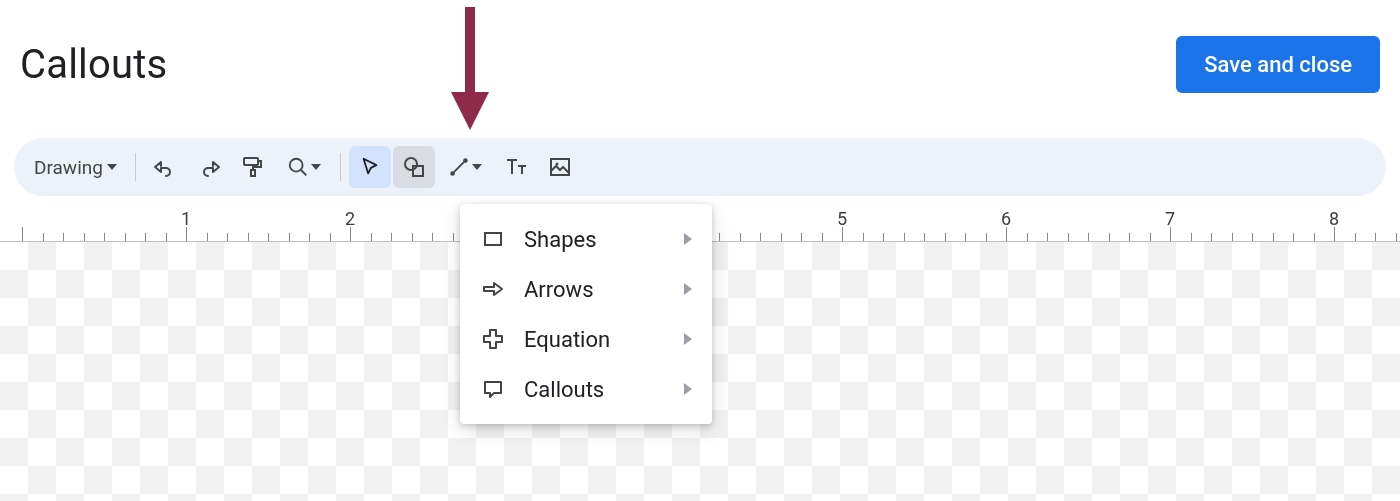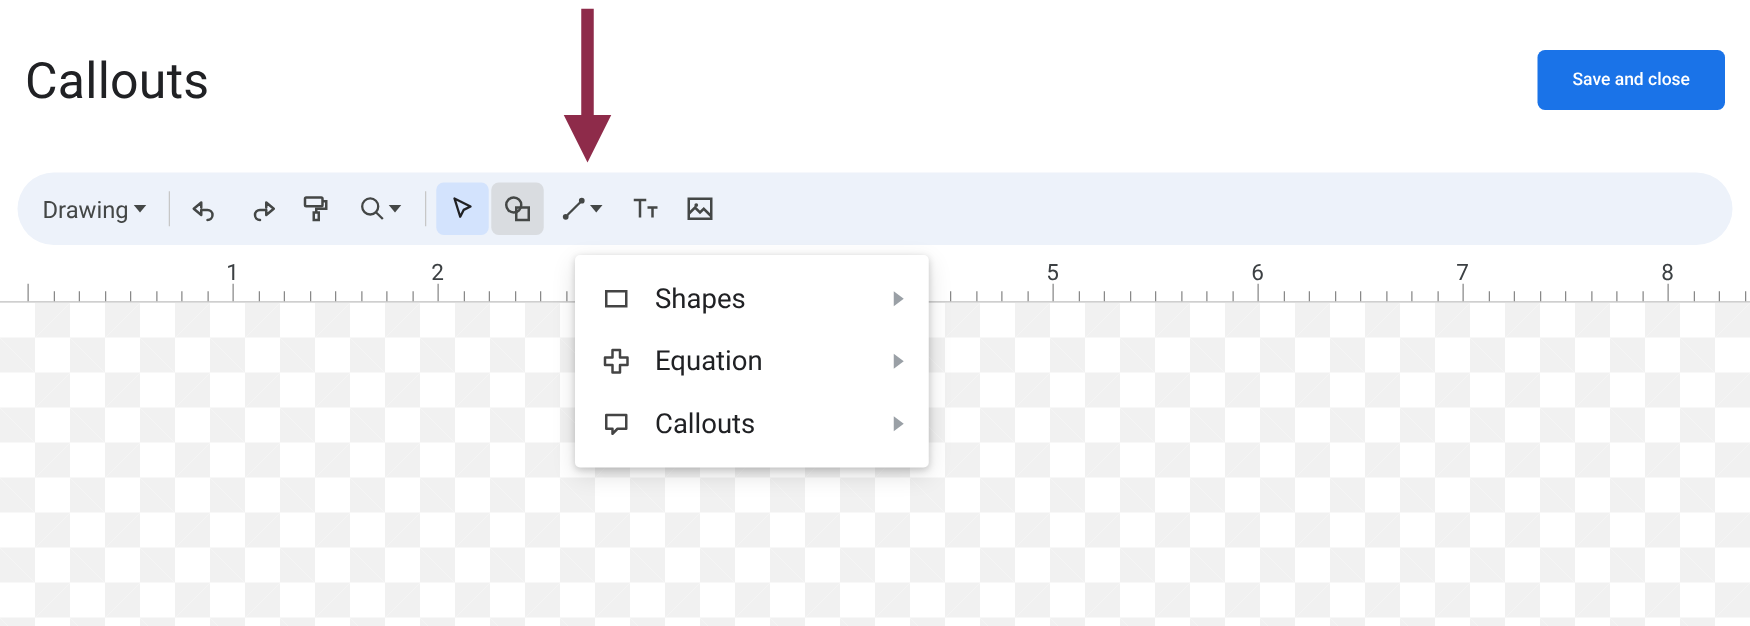--- a/index.html
+++ b/index.html
@@ -23,21 +23,21 @@
       font-size: 40px;
       font-weight: 400;
       color: #202124;
       letter-spacing: 0.2px;
     }
     .save-btn {
       background: #1a73e8;
       color: #fff;
       border: none;
       border-radius: 6px;
-      font-size: 14px;
+      font-size: 22px;
       font-weight: 500;
       padding: 16px 28px;
       cursor: pointer;
       font-family: inherit;
     }
 
     .toolbar {
       margin: 28px 14px 0 14px;
       background: #edf2fa;
       border-radius: 30px;
@@ -116,21 +116,21 @@
         linear-gradient(-45deg, transparent 75%, #f1f1f1 75%);
       background-size: 56px 56px;
       background-position: 0 0, 0 28px, 28px -28px, -28px 0;
       background-color: #fff;
     }
 
     .dropdown {
       position: absolute;
       top: 204px;
       left: 460px;
-      width: 283px;
+      width: 252px;
       background: #fff;
       border-radius: 4px;
       box-shadow: 0 2px 6px rgba(0,0,0,0.18), 0 6px 20px rgba(0,0,0,0.12);
       padding: 10px 0;
       z-index: 100;
     }
     .dd-item {
       display: flex;
       align-items: center;
       gap: 18px;
@@ -350,20 +350,29 @@
       <svg width="24" height="24" viewBox="0 0 24 24">
           <rect x="4" y="6" width="16" height="12" fill="none" stroke="#444" stroke-width="2"></rect>
         </svg>
     </span>
     <span>Shapes</span>
     <span class="dd-caret"></span>
   </div>
   <div class="dd-item">
     <span class="dd-icon">
       <svg width="24" height="24" viewBox="0 0 24 24">
+          <path d="M3 10h10V6l8 6-8 6v-4H3z" fill="none" stroke="#444" stroke-width="2" stroke-linejoin="round"></path>
+        </svg>
+    </span>
+    <span>Arrows</span>
+    <span class="dd-caret"></span>
+  </div>
+  <div class="dd-item">
+    <span class="dd-icon">
+      <svg width="24" height="24" viewBox="0 0 24 24">
           <path d="M9 3h6v6h6v6h-6v6H9v-6H3V9h6z" fill="none" stroke="#444" stroke-width="2" stroke-linejoin="round"></path>
         </svg>
     </span>
     <span>Equation</span>
     <span class="dd-caret"></span>
   </div>
   <div class="dd-item">
     <span class="dd-icon">
       <svg width="24" height="24" viewBox="0 0 24 24">
           <path d="M4 5h16v11H13l-4 4v-4H4z" fill="none" stroke="#444" stroke-width="2" stroke-linejoin="round"></path>

